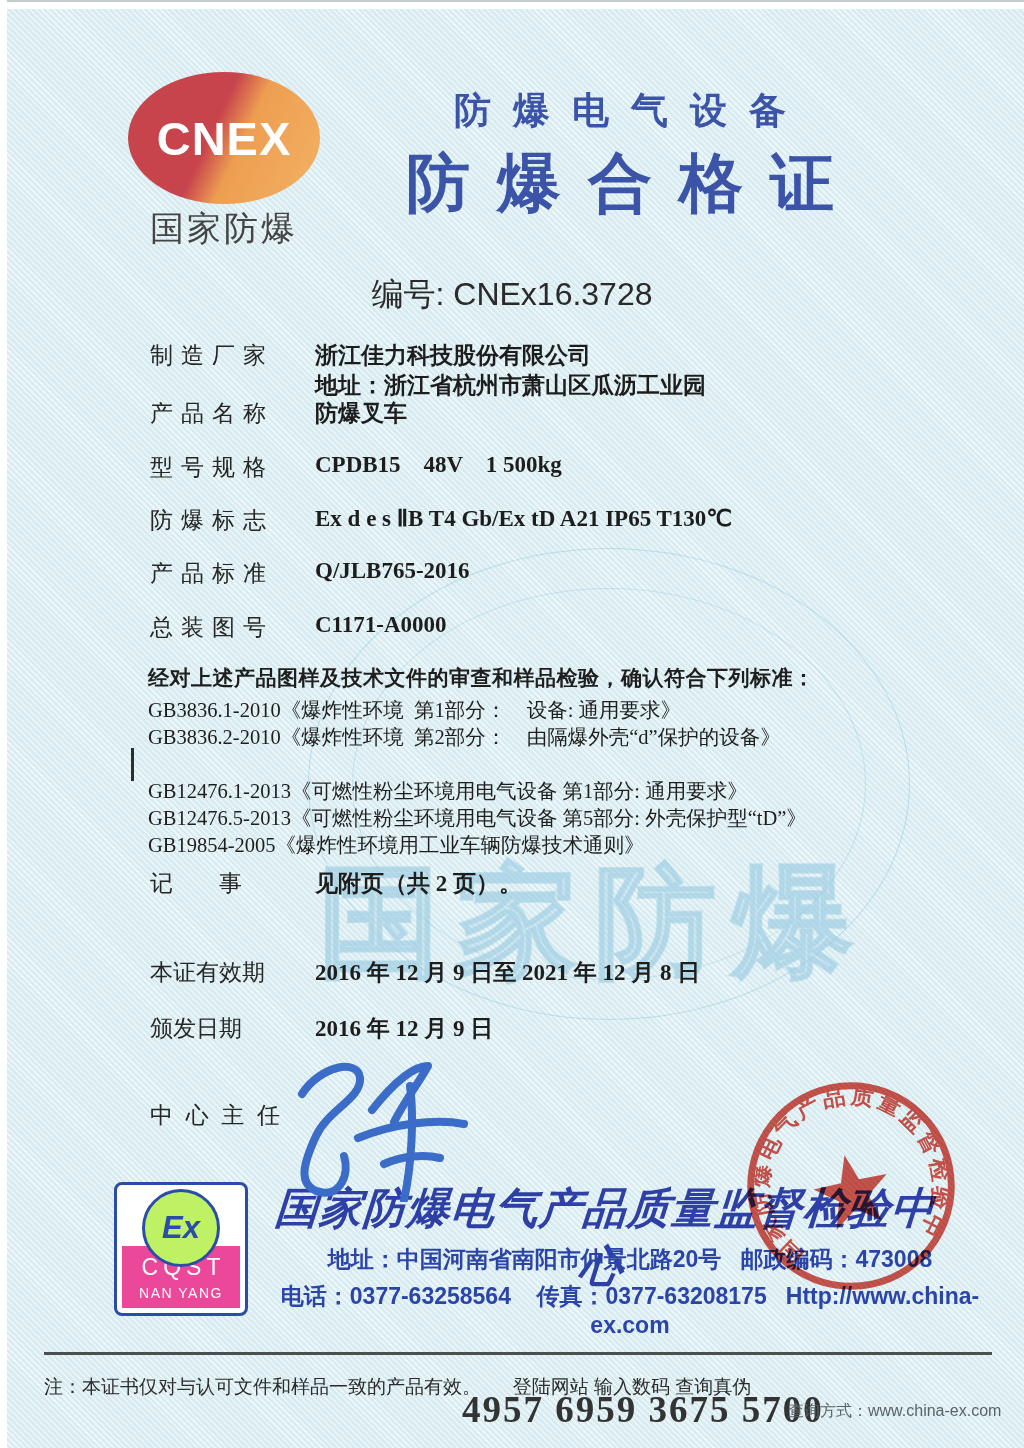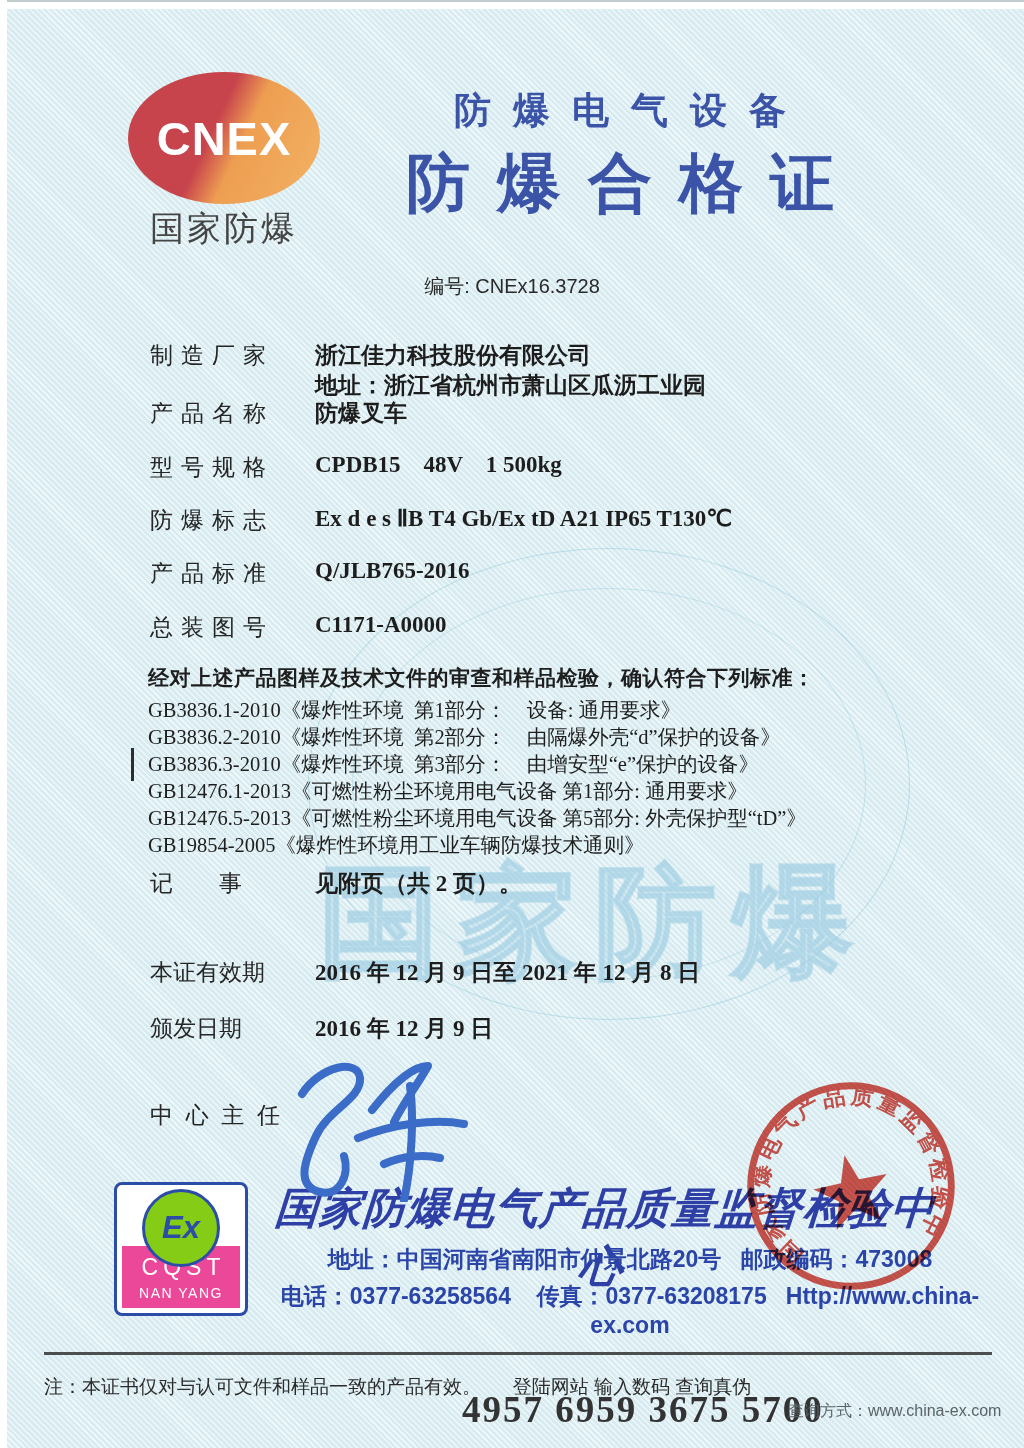--- a/index.html
+++ b/index.html
@@ -28,21 +28,21 @@
   .cnex-ellipse{
     position:absolute;left:128px;top:72px;width:192px;height:132px;border-radius:50%;
     background:linear-gradient(115deg,#c8444c 0%,#c8444c 44%,#ee9e51 58%,#f2b264 100%);
     display:flex;align-items:center;justify-content:center;z-index:1;
   }
   .cnex-word{color:#fff;font-size:47px;font-weight:bold;letter-spacing:1px;font-family:"Liberation Sans",sans-serif;}
   .cnex-caption{position:absolute;left:116px;top:206px;width:216px;text-align:center;font-size:34px;color:#454545;letter-spacing:3px;z-index:1;}
   .head-sub{position:absolute;left:350px;top:86px;width:540px;text-align:center;font-size:37px;font-weight:bold;color:#3c54a8;letter-spacing:22px;text-indent:22px;z-index:1;}
   .head-title{position:absolute;left:340px;top:140px;width:560px;text-align:center;font-size:64px;font-weight:bold;color:#3c54a8;letter-spacing:27px;text-indent:27px;z-index:1;}
 
-  .cert-no{position:absolute;left:0;top:273px;width:1024px;text-align:center;font-size:20px;color:#2a2a2a;z-index:1;}
+  .cert-no{position:absolute;left:0;top:273px;width:1024px;text-align:center;font-size:32px;color:#2a2a2a;z-index:1;}
 
   
   .row{position:absolute;left:0;top:0;width:1024px;z-index:1;}
   .lbl{position:absolute;left:150px;font-size:23px;color:#262626;font-family:"Liberation Sans",sans-serif;}
   .just{width:116px;text-align:justify;text-align-last:justify;}
   .just-wide{width:130px;text-align:justify;text-align-last:justify;}
   .just-note{width:92px;text-align:justify;text-align-last:justify;}
   .val{position:absolute;left:315px;font-size:23px;color:#1d1d1d;font-family:"Liberation Serif",serif;font-weight:bold;}
 
   
@@ -52,21 +52,21 @@
   .artifact-line{position:absolute;left:131px;top:748px;width:3px;height:33px;background:#2d2d2d;z-index:1;}
 
   
   .sig{position:absolute;left:272px;top:1052px;z-index:2;}
 
   
   .ex-box{position:absolute;left:114px;top:1182px;width:128px;height:128px;border:3.5px solid #2b4da8;border-radius:8px;background:#fff;z-index:1;}
   .ex-band{position:absolute;left:5px;right:5px;bottom:5px;height:62px;background:#ec4899;}
   .ex-abbr{position:absolute;left:0;right:0;bottom:27px;text-align:center;color:#fff;font-size:23px;letter-spacing:5px;text-indent:5px;}
   .ex-city{position:absolute;left:0;right:0;bottom:7px;text-align:center;color:#fff;font-size:14px;letter-spacing:1.5px;}
-  .ex-circle{position:absolute;left:50%;top:4px;transform:translateX(-50%);width:72px;height:72px;border:3.5px solid #2b4da8;border-radius:50%;background:#84cc16;display:flex;align-items:center;justify-content:center;}
+  .ex-circle{position:absolute;left:50%;top:4px;transform:translateX(-50%);width:72px;height:72px;border:3.5px solid #2b4da8;border-radius:50%;background:#bef264;display:flex;align-items:center;justify-content:center;}
   .ex-mark{font-size:31px;font-weight:bold;font-style:italic;color:#2b4da8;}
 
   .issuer-name{
     position:absolute;left:258px;top:1180px;width:690px;text-align:center;z-index:1;
     font-size:43px;font-weight:bold;font-style:italic;color:#2e3fa5;letter-spacing:1px;
     font-family:"Liberation Serif",serif;
     transform:skewX(-4deg);
   }
   .issuer-addr{position:absolute;left:300px;top:1244px;width:660px;text-align:center;font-size:23px;font-weight:bold;color:#2b44a8;z-index:1;}
   .issuer-phone{position:absolute;left:280px;top:1281px;width:700px;text-align:center;font-size:23px;font-weight:bold;color:#2b44a8;z-index:1;}
@@ -125,21 +125,20 @@
     <span class="val pre">Q/JLB765-2016</span>
   </div>
   <div class="row" style="top:612px">
     <span class="lbl just">总装图号</span>
     <span class="val pre">C1171-A0000</span>
   </div>
 
   <div class="std-intro pre">经对上述产品图样及技术文件的审查和样品检验，确认符合下列标准：</div>
   <div class="std-item pre" style="top:696px">GB3836.1-2010《爆炸性环境  第1部分：    设备: 通用要求》</div>
   <div class="std-item pre" style="top:723px">GB3836.2-2010《爆炸性环境  第2部分：    由隔爆外壳“d”保护的设备》</div>
-  <div class="std-item pre" style="top:750px">GB3836.3-2010《爆炸性环境  第3部分：    由增安型“e”保护的设备》</div>
   <div class="std-item pre" style="top:777px">GB12476.1-2013《可燃性粉尘环境用电气设备 第1部分: 通用要求》</div>
   <div class="std-item pre" style="top:804px">GB12476.5-2013《可燃性粉尘环境用电气设备 第5部分: 外壳保护型“tD”》</div>
   <div class="std-item pre" style="top:831px">GB19854-2005《爆炸性环境用工业车辆防爆技术通则》</div>
   <div class="artifact-line"></div>
 
   <div class="row" style="top:868px">
     <span class="lbl just-note">记事</span>
     <span class="val pre">见附页（共 2 页）。</span>
   </div>
   <div class="row" style="top:957px">

